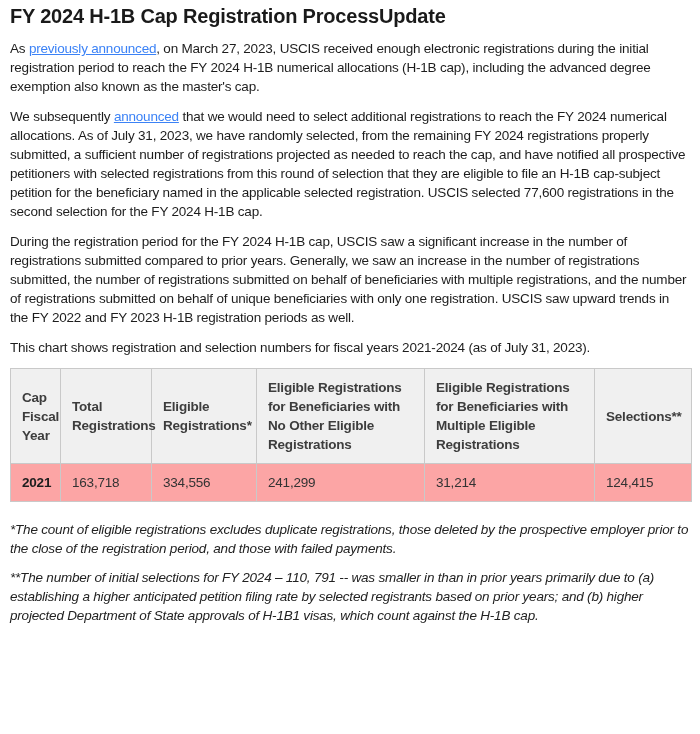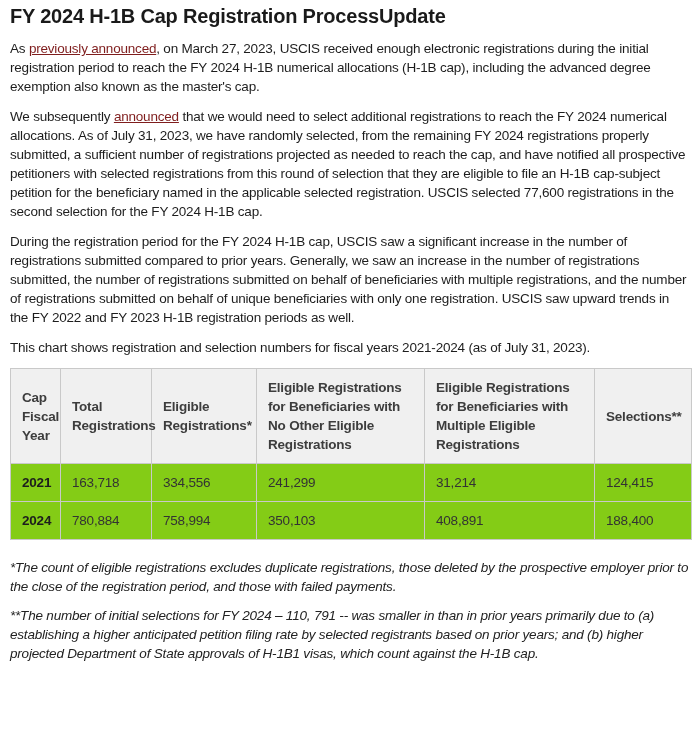--- a/index.html
+++ b/index.html
@@ -14,21 +14,21 @@
     color: #1d1d1d;
   }
   .title {
     font-size: 20px;
     font-weight: bold;
     margin: 0 0 13px 0;
     color: #1a1a1a;
   }
   p.para { margin: 0 0 11px 0; }
   a.doc-link {
-    color: #7f1d1d;
+    color: #3b82f6;
     text-decoration: underline;
     cursor: pointer;
     text-align: center;
   }
   table.reg-table {
     border-collapse: collapse;
     width: 681px;
     margin: 8px 0 18px 0;
     table-layout: fixed;
   }
@@ -39,21 +39,21 @@
     line-height: 19px;
   }
   .reg-table th {
     background: #f0f0f0;
     color: #3d3d3d;
     font-weight: bold;
     padding: 9px 10px 9px 11px;
     font-size: 13.5px;
   }
   .reg-table td {
-    background: #84cc16;
+    background: #fca5a5;
     color: #333333;
     padding: 9px 10px 9px 11px;
     font-size: 13.5px;
   }
   .reg-table td.year-cell { font-weight: bold; color: #1d1d1d; }
   .footnote {
     font-style: italic;
     margin: 0 0 10px 0;
     color: #222222;
   }
@@ -98,25 +98,17 @@
   </thead>
   <tbody>
     <tr>
       <td class="year-cell">2021</td>
       <td>163,718</td>
       <td>334,556</td>
       <td>241,299</td>
       <td>31,214</td>
       <td>124,415</td>
     </tr>
-    <tr>
-      <td class="year-cell">2024</td>
-      <td>780,884</td>
-      <td>758,994</td>
-      <td>350,103</td>
-      <td>408,891</td>
-      <td>188,400</td>
-    </tr>
   </tbody>
 </table>
 
 <p class="footnote">*The count of eligible registrations excludes duplicate registrations, those deleted by the prospective employer prior to the close of the registration period, and those with failed payments.</p>
 <p class="footnote">**The number of initial selections for FY 2024 – 110, 791 -- was smaller in than in prior years primarily due to (a) establishing a higher anticipated petition filing rate by selected registrants based on prior years; and (b) higher projected Department of State approvals of H-1B1 visas, which count against the H-1B cap.</p>
 
 </body></html>

